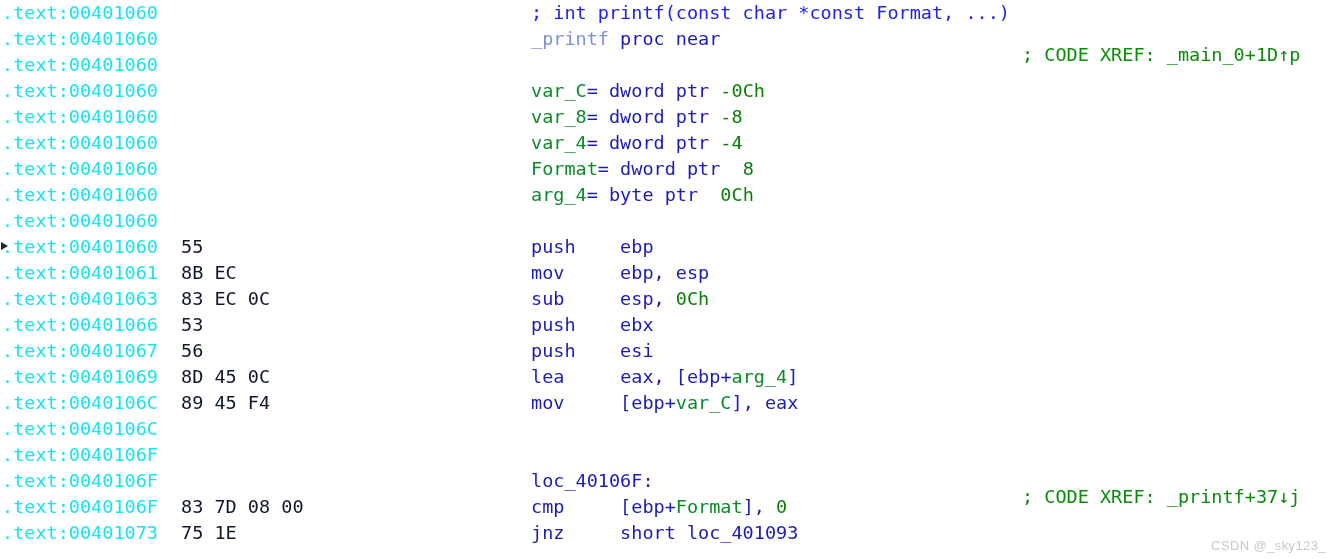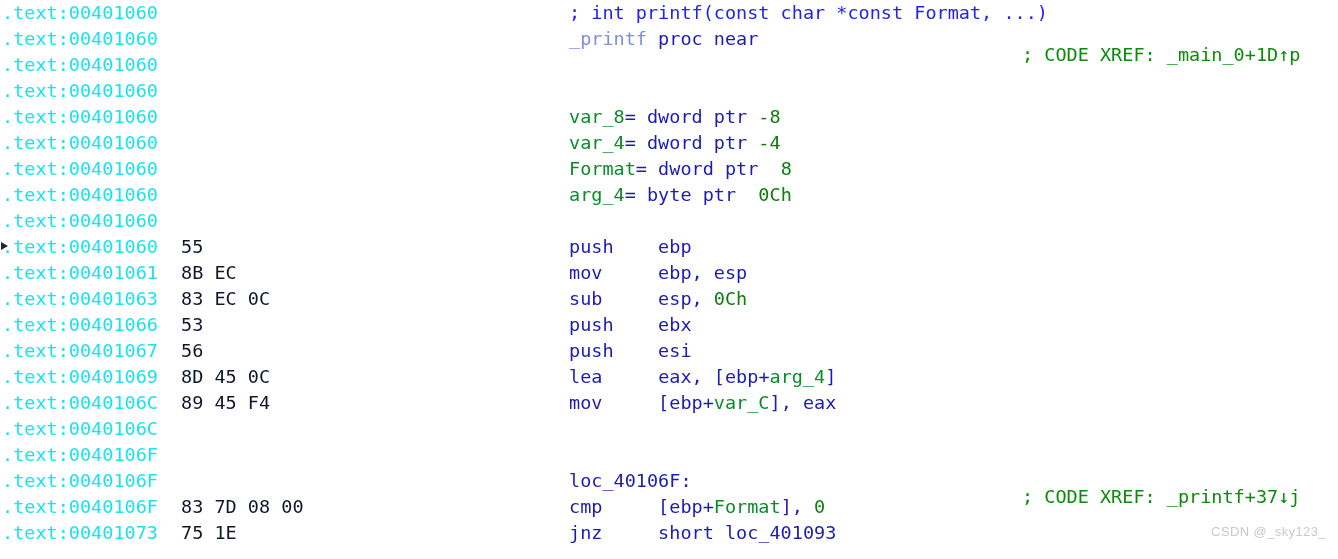--- a/index.html
+++ b/index.html
@@ -47,21 +47,21 @@
     color: #18e3ef;
   }
   .bytes {
     position: absolute;
     left: 181px;
     top: 0;
     color: #0f172a;
   }
   .code {
     position: absolute;
-    left: 569px;
+    left: 531px;
     top: 0;
   }
   .rcomment {
     position: absolute;
     left: 1022px;
     top: 16px;
   }
 
   
   .c-mnem   { color: #1c1cb4; }
@@ -81,36 +81,36 @@
     width: 0;
     height: 0;
     border-top: 4px solid transparent;
     border-bottom: 4px solid transparent;
     border-left: 7px solid #20252e;
   }
 
   #watermark {
     position: absolute;
     right: 12px;
-    bottom: 20px;
+    bottom: 6px;
     font-family: "Liberation Sans", "DejaVu Sans", sans-serif;
     font-size: 13px;
     color: #c9c9c9;
     letter-spacing: 0.4px;
     white-space: pre;
   }
 </style>
 </head>
 <body>
 
 <div id="disasm">
     <div class="line"><span class="gutter"></span><span class="addr">.text:00401060</span><span class="code"><span class="c-cmt">; int printf(const char *const Format, ...)</span></span></div>
     <div class="line"><span class="gutter"></span><span class="addr">.text:00401060</span><span class="code"><span class="c-fn">_printf</span><span class="c-kw"> proc near</span></span><span class="rcomment c-xref">; CODE XREF: _main_0+1D↑p</span></div>
     <div class="line"><span class="gutter"></span><span class="addr">.text:00401060</span></div>
-    <div class="line"><span class="gutter"></span><span class="addr">.text:00401060</span></div>
+    <div class="line"><span class="gutter"></span><span class="addr">.text:00401060</span><span class="code"><span class="c-var">var_C</span><span class="c-kw">= dword ptr </span><span class="c-num">-0Ch</span></span></div>
     <div class="line"><span class="gutter"></span><span class="addr">.text:00401060</span><span class="code"><span class="c-var">var_8</span><span class="c-kw">= dword ptr </span><span class="c-num">-8</span></span></div>
     <div class="line"><span class="gutter"></span><span class="addr">.text:00401060</span><span class="code"><span class="c-var">var_4</span><span class="c-kw">= dword ptr </span><span class="c-num">-4</span></span></div>
     <div class="line"><span class="gutter"></span><span class="addr">.text:00401060</span><span class="code"><span class="c-var">Format</span><span class="c-kw">= dword ptr  </span><span class="c-num">8</span></span></div>
     <div class="line"><span class="gutter"></span><span class="addr">.text:00401060</span><span class="code"><span class="c-var">arg_4</span><span class="c-kw">= byte ptr  </span><span class="c-num">0Ch</span></span></div>
     <div class="line"><span class="gutter"></span><span class="addr">.text:00401060</span></div>
     <div class="line"><span class="gutter"><span class="arrow-marker"></span></span><span class="addr">.text:00401060</span><span class="bytes">55</span><span class="code"><span class="c-mnem">push    ebp</span></span></div>
     <div class="line"><span class="gutter"></span><span class="addr">.text:00401061</span><span class="bytes">8B EC</span><span class="code"><span class="c-mnem">mov     ebp, esp</span></span></div>
     <div class="line"><span class="gutter"></span><span class="addr">.text:00401063</span><span class="bytes">83 EC 0C</span><span class="code"><span class="c-mnem">sub     esp, </span><span class="c-num">0Ch</span></span></div>
     <div class="line"><span class="gutter"></span><span class="addr">.text:00401066</span><span class="bytes">53</span><span class="code"><span class="c-mnem">push    ebx</span></span></div>
     <div class="line"><span class="gutter"></span><span class="addr">.text:00401067</span><span class="bytes">56</span><span class="code"><span class="c-mnem">push    esi</span></span></div>

